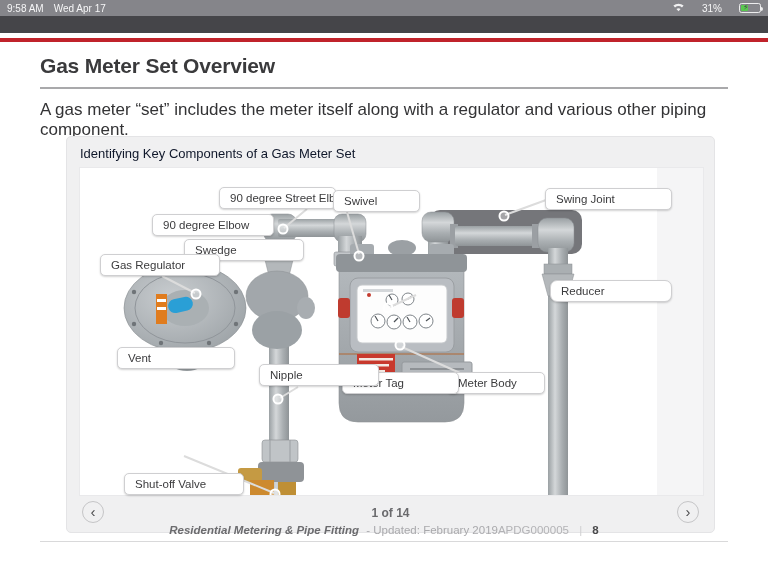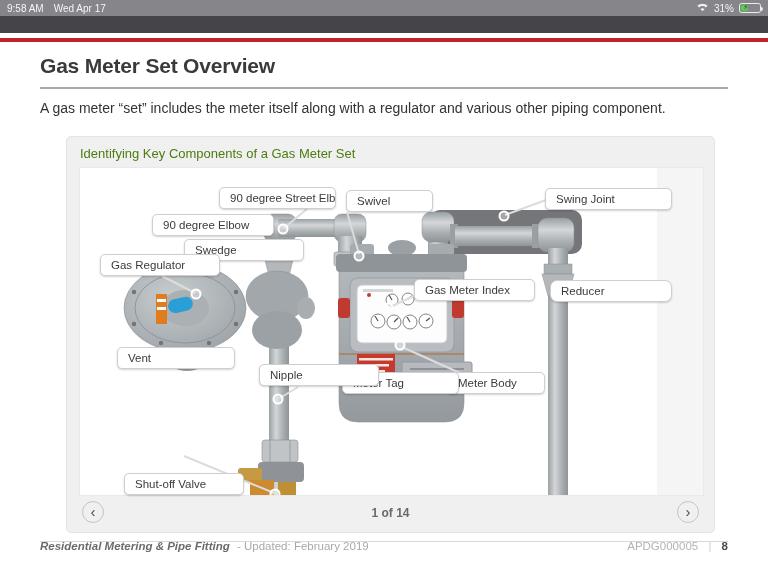--- a/index.html
+++ b/index.html
@@ -5,42 +5,42 @@
   * { margin:0; padding:0; box-sizing:border-box; }
   html,body { width:768px; height:576px; overflow:hidden; background:#fff;
               font-family:"Liberation Sans","DejaVu Sans",sans-serif; }
   .screen { position:relative; width:768px; height:544px; background:#fff; }
 
   
   .statusbar { position:absolute; left:0; top:0; width:768px; height:16px;
                background:#85858a; color:#f6f6f7; font-size:10px;
                display:flex; align-items:center; justify-content:space-between; padding:0 7px; }
   .sb-left { display:flex; gap:10px; align-items:center; }
-  .sb-right { display:flex; gap:5px; align-items:center; }
+  .sb-right { display:flex; gap:17px; align-items:center; }
   .appband { position:absolute; left:0; top:16px; width:768px; height:17px; background:#454549; }
   .redline { position:absolute; left:0; top:38px; width:768px; height:4px; background:#c0232b; }
 
   
   .batt { position:relative; width:22px; height:10px; border:1px solid rgba(255,255,255,.85);
           border-radius:2.5px; }
   .batt-fill { position:absolute; left:1px; top:1px; width:7px; height:6px; background:#59c94f; border-radius:1px; }
   .batt-nub { position:absolute; right:-3px; top:2.5px; width:2px; height:4px;
               background:rgba(255,255,255,.85); border-radius:0 2px 2px 0; }
   .bolt { position:absolute; left:3px; top:-1px; font-size:8px; color:#454549; }
 
   
   .title { position:absolute; left:40px; top:54px; font-size:21px; font-weight:bold;
            color:#3a3a3c; letter-spacing:-0.2px; }
   .title-rule { position:absolute; left:40px; top:87px; width:688px; height:2px; background:#a9a9ab; }
-  .intro { position:absolute; left:40px; top:100px; width:700px; font-size:14px; color:#333335; }
+  .intro { position:absolute; left:40px; top:100px; width:700px; font-size:17px; color:#333335; }
 
   
   .card { position:absolute; left:66px; top:136px; width:649px; height:397px;
           background:#f0f0f1; border:1px solid #e4e4e6; border-radius:5px; }
-  .card-title { position:absolute; left:13px; top:9px; font-size:13px; color:#4d7c0f; }
+  .card-title { position:absolute; left:13px; top:9px; font-size:13px; color:#0f172a; }
   .stage { position:absolute; left:12px; top:30px; width:625px; height:329px;
            background:#fff; border:1px solid #e9e9eb; }
   .photo { position:absolute; left:0; top:0; width:623px; height:327px; }
 
   
   .callout { position:absolute; height:22px; line-height:21px; background:#fff;
              border:1px solid #cfcfd1; border-radius:5px; padding-left:10px;
              font-size:11.5px; color:#3b3b3d; white-space:nowrap; overflow:hidden;
              box-shadow:0 1px 2px rgba(0,0,0,.18); z-index:2; }
 
@@ -49,22 +49,22 @@
   .pg-btn { position:absolute; top:7px; width:22px; height:22px; border:1px solid #c5c5c7;
             border-radius:50%; background:transparent; color:#4c4c4e; font-size:15px;
             line-height:19px; text-align:center; cursor:pointer; }
   .pg-prev { left:15px; }
   .pg-next { right:15px; }
   .pg-label { position:absolute; left:0; right:0; top:12px; text-align:center;
               font-size:12px; font-weight:bold; color:#6a6a6d; }
 
   
   .foot-rule { position:absolute; left:40px; top:541px; width:688px; height:1px; background:#d9d9da; }
-  .footer { position:absolute; left:40px; top:540px; width:688px; font-size:11.5px;
-            display:flex; justify-content:space-between; }
+  .footer { position:absolute; left:40px; top:524px; width:688px; font-size:11.5px;
+            display:flex; justify-content:center; }
   .f-title { font-weight:bold; font-style:italic; color:#6b6b6e; }
   .f-upd { color:#a9a9ac; margin-left:4px; }
   .f-code { color:#b3b3b6; }
   .f-div { color:#cfcfd1; margin:0 7px; }
   .f-page { font-weight:bold; color:#4a4a4c; }
 </style>
 </head>
 <body>
 
 <div class="screen">
@@ -230,26 +230,25 @@
           <circle cx="424" cy="48" r="4.5"></circle>
           <circle cx="116" cy="126" r="4.5"></circle>
           <circle cx="308" cy="140" r="4.5"></circle>
           <circle cx="320" cy="177" r="4.5"></circle>
           <circle cx="198" cy="231" r="4.5"></circle>
           <circle cx="195" cy="326" r="4.5"></circle>
         </g>
       </svg>
 
       <div class="callout" style="left:139px; top:19px; width:117px; z-index:1;">90 degree Street Elbow</div>
-      <div class="callout" style="left:266px; top:22px; width:87px;">Swivel</div>
+      <div class="callout" style="left:253px; top:22px; width:87px;">Swivel</div>
       <div class="callout" style="left:465px; top:20px; width:127px;">Swing Joint</div>
       <div class="callout" style="left:72px; top:46px; width:122px;">90 degree Elbow</div>
       <div class="callout" style="left:104px; top:71px; width:120px;">Swedge</div>
       <div class="callout" style="left:20px; top:86px; width:120px;">Gas Regulator</div>
-      <div class="callout" style="left:334px; top:111px; width:121px;">Gas Meter Index</div>
       <div class="callout" style="left:470px; top:112px; width:122px;border-radius:7px;">Reducer</div>
       <div class="callout" style="left:22px; top:179px; width:118px;margin-left:15px;">Vent</div>
       <div class="callout" style="left:262px; top:204px; width:117px;">Meter Tag</div>
       <div class="callout" style="left:367px; top:204px; width:98px; z-index:1;">Meter Body</div>
       <div class="callout" style="left:179px; top:196px; width:120px; z-index:3;">Nipple</div>
       <div class="callout" style="left:44px; top:265px; width:120px;margin-top:40px;">Shut-off Valve</div>
     </div>
 
     <div class="pager">
       <div class="pg-btn pg-prev">‹</div>

